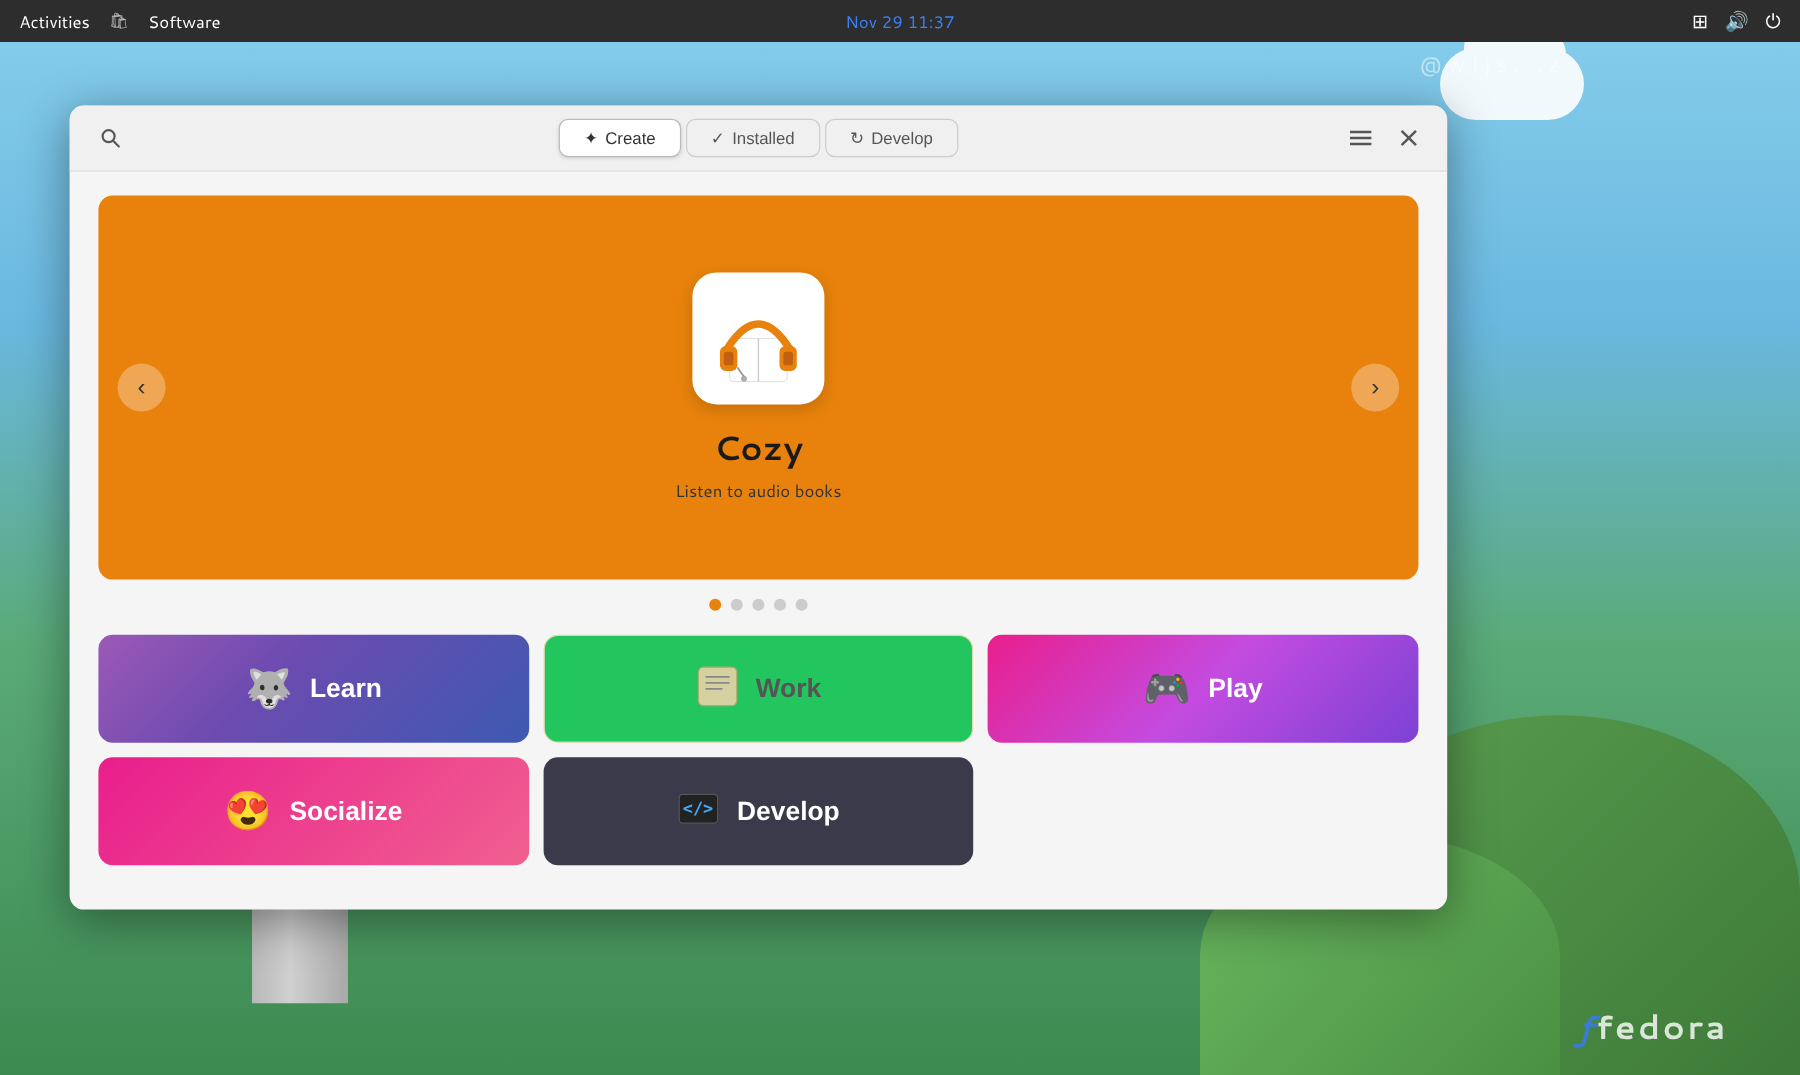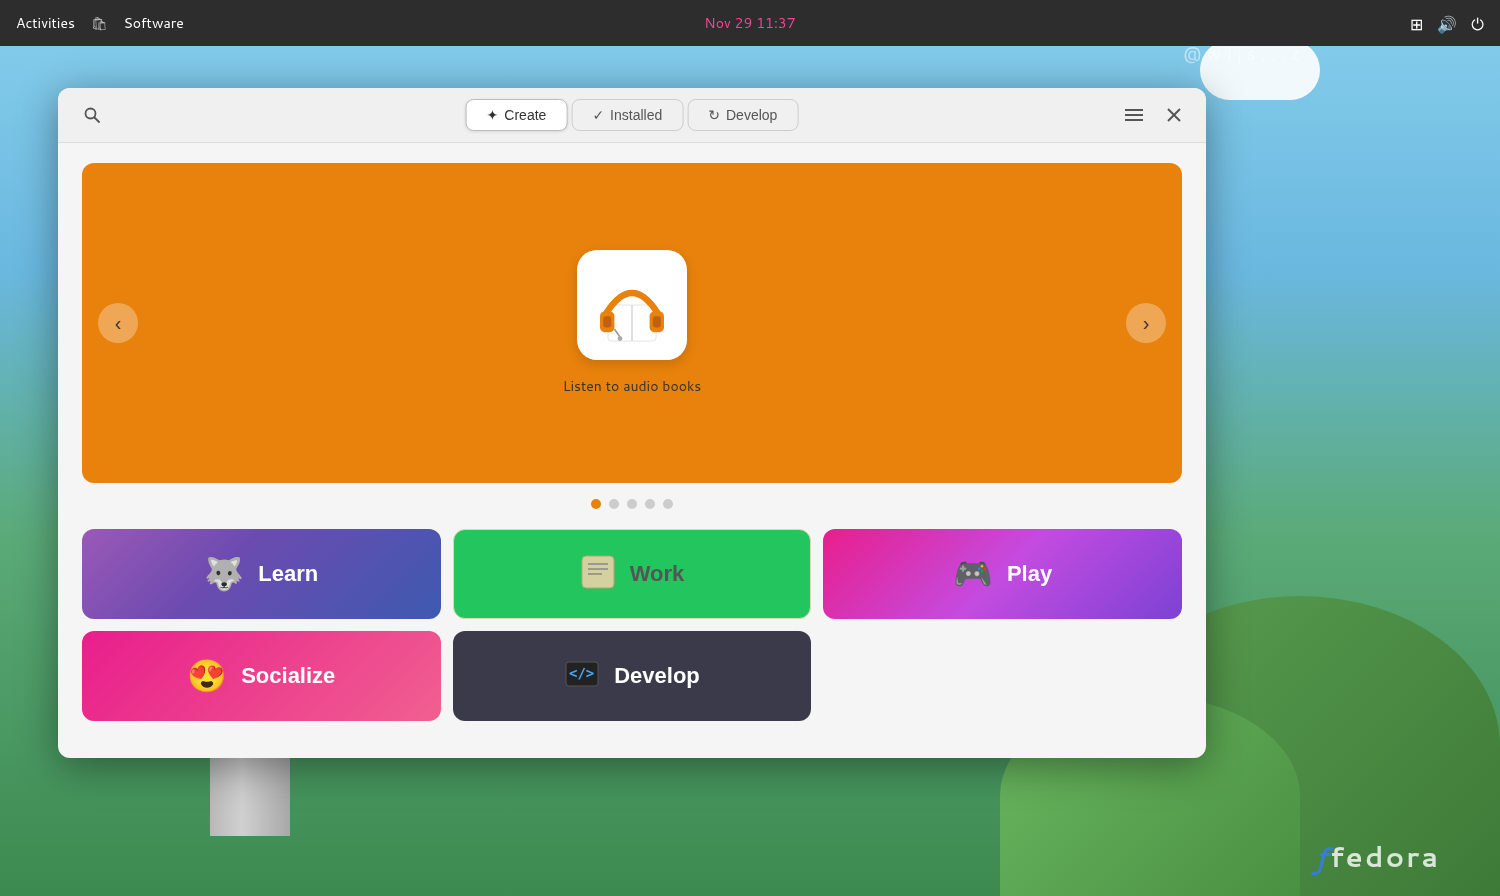--- a/index.html
+++ b/index.html
@@ -109,38 +109,38 @@
       transform: rotate(0deg);
       margin-left: 43px;
     }
 
     
     .topbar {
       position: absolute;
       top: 0;
       left: 0;
       right: 0;
-      height: 46px;
+      height: 35px;
       background: #2d2d2d;
       display: flex;
       align-items: center;
       justify-content: space-between;
       padding: 0 16px;
       z-index: 100;
     }
     .topbar-left {
       display: flex;
       align-items: center;
       gap: 16px;
     }
     .topbar-center {
       position: absolute;
       left: 50%;
       transform: translateX(-50%);
-      color: #ec4899;
+      color: #3b82f6;
       font-size: 14px;
     }
     .topbar-right {
       display: flex;
       align-items: center;
       gap: 14px;
     }
     .topbar-text {
       color: white;
       font-size: 14px;
@@ -476,20 +476,21 @@
             <rect x="72" y="58" width="18" height="26" rx="6" fill="#e8820c"></rect>
 
             <rect x="14" y="64" width="10" height="14" rx="3" fill="#c06010"></rect>
 
             <rect x="76" y="64" width="10" height="14" rx="3" fill="#c06010"></rect>
 
             <line x1="28" y1="80" x2="35" y2="90" stroke="#999" stroke-width="2"></line>
             <circle cx="35" cy="92" r="3" fill="#aaa"></circle>
           </svg>
         </div>
+        <div class="hero-title">Cozy</div>
         <div class="hero-subtitle">Listen to audio books</div>
       </div>
 
       <button class="hero-nav-right">›</button>
     </div>
 
     <div class="carousel-dots">
       <div class="dot active"></div>
       <div class="dot"></div>
       <div class="dot"></div>

